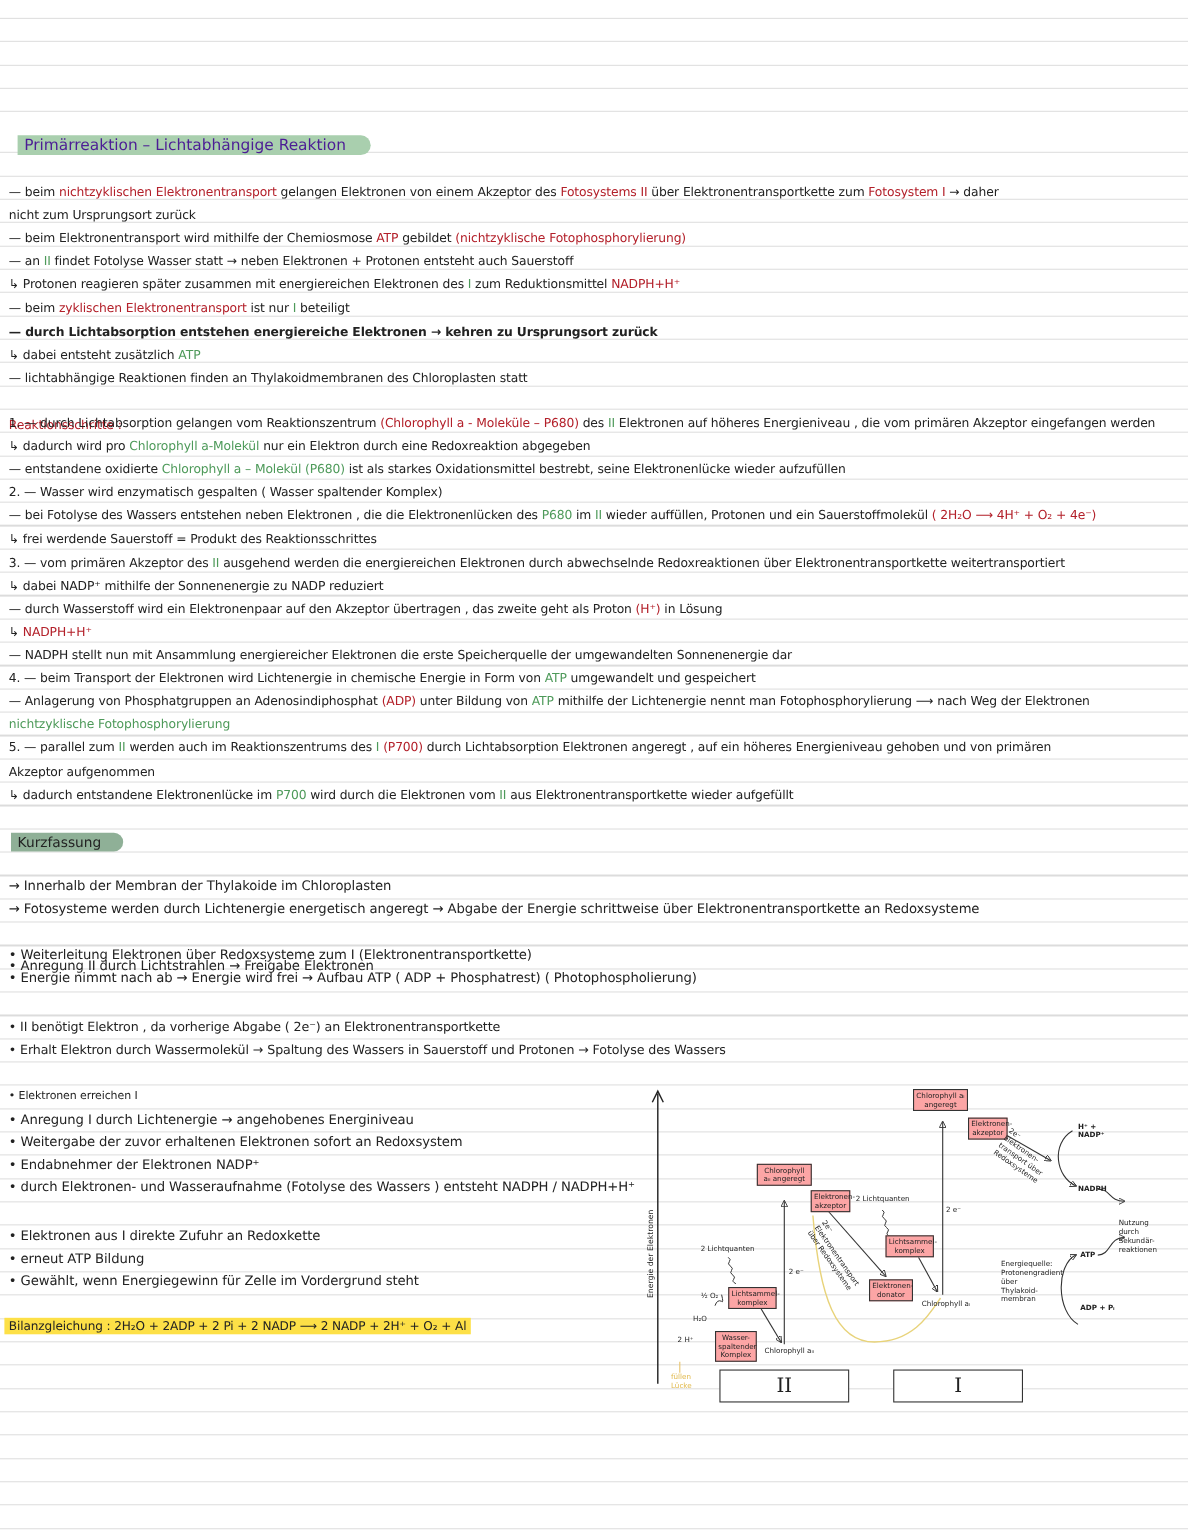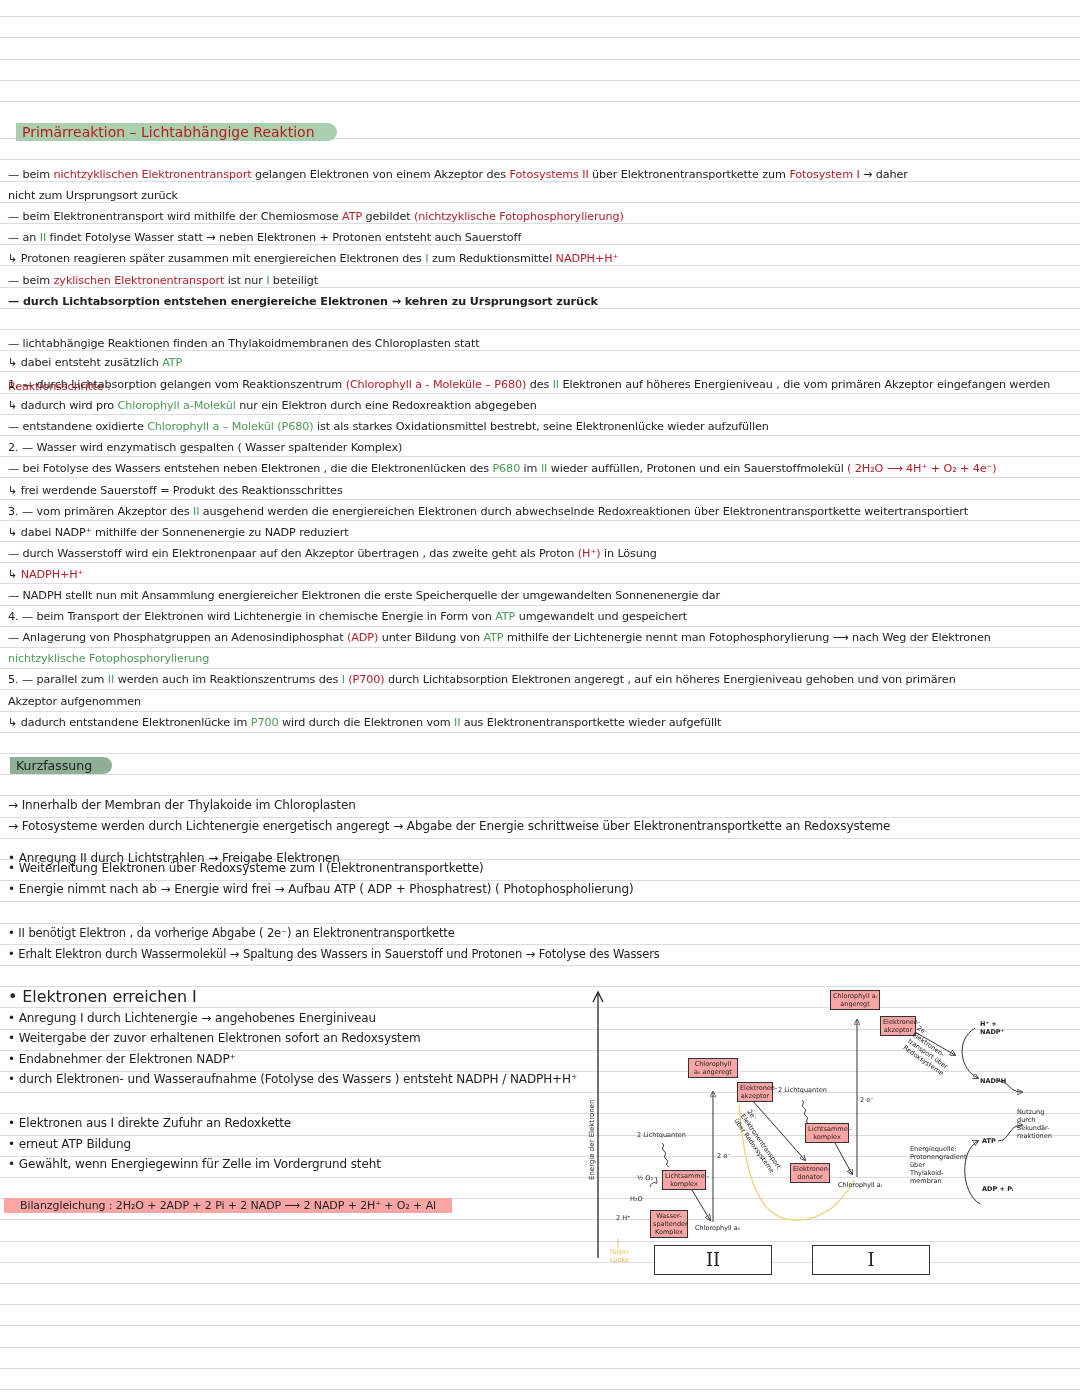--- a/index.html
+++ b/index.html
@@ -5,23 +5,23 @@
   html,body{margin:0;padding:0;}
   body{width:1080px;height:1394px;background:#ffffff;position:relative;overflow:hidden;
        font-family:"DejaVu Sans",sans-serif;color:#222;}
   .ruled{position:absolute;left:0;top:0;width:1080px;height:1394px;
     background-image:repeating-linear-gradient(to bottom,transparent 0,transparent 20.2px,#dcdcdc 20.2px,#dcdcdc 21.2px);
     background-position:0 118px;}
   .page{position:absolute;left:0;top:0;width:1080px;height:1394px;}
   .line{position:absolute;left:8px;white-space:nowrap;font-size:11.2px;line-height:14px;letter-spacing:-0.1px;}
   .red{color:#b3202a;}
   .green{color:#4e9a5a;}
-  .heading{position:absolute;font-size:14px;padding:1px 22px 1px 6px;background:#a9cfae;border-radius:0 10px 10px 0;color:#b91c1c;}
+  .heading{position:absolute;font-size:14px;padding:1px 22px 1px 6px;background:#a9cfae;border-radius:0 10px 10px 0;color:#4c1d95;}
   .heading2{position:absolute;font-size:12.5px;padding:1px 20px 1px 6px;background:#8fb097;border-radius:0 9px 9px 0;color:#222;}
-  .yellow-hl{background:#fca5a5;padding:1px 16px;}
+  .yellow-hl{background:#fde047;padding:1px 4px;}
   .diagram{position:absolute;left:580px;top:980px;width:500px;height:300px;}
   .dbox{position:absolute;border:1.2px solid #333;background:#fca5a5;font-size:6.5px;line-height:8px;text-align:center;padding:1px 2px;}
   .dtext{position:absolute;font-size:6.5px;line-height:8px;white-space:nowrap;}
   .ps{position:absolute;border:1.3px solid #333;background:#fff;font-size:18px;text-align:center;line-height:28px;font-family:"DejaVu Serif",serif;}
   .ylabel{position:absolute;font-size:7px;transform:rotate(-90deg);transform-origin:left top;white-space:nowrap;}
 </style>
 </head>
 <body>
 
 <div class="ruled"></div>
@@ -29,21 +29,21 @@
 <div class="page" id="page">
   <div class="heading" style="left:16px;top:123px;">Primärreaktion – Lichtabhängige Reaktion</div>
   <div id="intro">
       <div class="line" style="top: 168px;"><span>— beim </span><span class="red">nichtzyklischen Elektronentransport</span><span> gelangen Elektronen von einem Akzeptor des </span><span class="red">Fotosystems II</span><span> über Elektronentransportkette zum </span><span class="red">Fotosystem I</span><span> → daher</span></div>
       <div class="line" style="top: 189.1px;"><span>   nicht zum Ursprungsort zurück</span></div>
       <div class="line" style="top: 210.2px;"><span>— beim Elektronentransport wird mithilfe der Chemiosmose </span><span class="red">ATP</span><span> gebildet </span><span class="red">(nichtzyklische Fotophosphorylierung)</span></div>
       <div class="line" style="top: 231.3px;"><span>— an </span><span class="green">II</span><span> findet Fotolyse Wasser statt → neben Elektronen + Protonen entsteht auch Sauerstoff</span></div>
       <div class="line" style="top: 252.4px; text-align: right;"><span>↳ Protonen reagieren später zusammen mit energiereichen Elektronen des </span><span class="green">I</span><span> zum Reduktionsmittel </span><span class="red">NADPH+H⁺</span></div>
       <div class="line" style="top: 273.5px;"><span>— beim </span><span class="red">zyklischen Elektronentransport</span><span> ist nur </span><span class="green">I</span><span> beteiligt</span></div>
       <div class="line" style="top: 294.6px; font-weight: bold;"><span>— durch Lichtabsorption entstehen energiereiche Elektronen → kehren zu Ursprungsort zurück</span></div>
-      <div class="line" style="top: 315.7px; margin-top: 40px;"><span>↳ dabei entsteht zusätzlich </span><span class="green">ATP</span></div>
+      <div class="line" style="top: 315.7px;"><span>↳ dabei entsteht zusätzlich </span><span class="green">ATP</span></div>
       <div class="line" style="top: 336.8px;"><span>— lichtabhängige Reaktionen finden an Thylakoidmembranen des Chloroplasten statt</span></div>
       <div class="line" style="top: 357.9px; margin-top: 22px;"><span class="red">Reaktionsschritte :</span></div>
     </div>
   <div id="steps">
       <div class="line" style="top: 378px;"><span>1. — durch Lichtabsorption gelangen vom Reaktionszentrum </span><span class="red">(Chlorophyll a - Moleküle – P680)</span><span> des </span><span class="green">II</span><span> Elektronen auf höheres Energieniveau , die vom primären Akzeptor eingefangen werden</span></div>
       <div class="line" style="top: 399.1px;"><span>↳ dadurch wird pro </span><span class="green">Chlorophyll a-Molekül</span><span> nur ein Elektron durch eine Redoxreaktion abgegeben</span></div>
       <div class="line" style="top: 420.2px;"><span>— entstandene oxidierte </span><span class="green">Chlorophyll a – Molekül (P680)</span><span> ist als starkes Oxidationsmittel bestrebt, seine Elektronenlücke wieder aufzufüllen</span></div>
       <div class="line" style="top: 441.3px;"><span>2. — Wasser wird enzymatisch gespalten ( Wasser spaltender Komplex)</span></div>
       <div class="line" style="top: 462.4px;"><span>— bei Fotolyse des Wassers entstehen neben Elektronen , die die Elektronenlücken des </span><span class="green">P680</span><span> im </span><span class="green">II</span><span> wieder auffüllen, Protonen und ein Sauerstoffmolekül </span><span class="red">( 2H₂O ⟶ 4H⁺ + O₂ + 4e⁻)</span></div>
       <div class="line" style="top: 483.5px;"><span>↳ frei werdende Sauerstoff = Produkt des Reaktionsschrittes</span></div>
@@ -57,26 +57,26 @@
       <div class="line" style="top: 652.3px;"><span class="green">   nichtzyklische Fotophosphorylierung</span></div>
       <div class="line" style="top: 673.4px;"><span>5. — parallel zum </span><span class="green">II</span><span> werden auch im Reaktionszentrums des </span><span class="green">I</span><span> </span><span class="red">(P700)</span><span> durch Lichtabsorption Elektronen angeregt , auf ein höheres Energieniveau gehoben und von primären</span></div>
       <div class="line" style="top: 694.5px;"><span>      Akzeptor aufgenommen</span></div>
       <div class="line" style="top: 715.6px;"><span>↳ dadurch entstandene Elektronenlücke im </span><span class="green">P700</span><span> wird durch die Elektronen vom </span><span class="green">II</span><span> aus Elektronentransportkette wieder aufgefüllt</span></div>
     </div>
 
   <div class="heading2" style="left:10px;top:757px;">Kurzfassung</div>
   <div id="summary">
       <div class="line" style="top: 798px; font-size: 12px;">→ Innerhalb der Membran der Thylakoide im Chloroplasten</div>
       <div class="line" style="top: 819.1px; font-size: 12px;">→ Fotosysteme werden durch Lichtenergie energetisch angeregt → Abgabe der Energie schrittweise über Elektronentransportkette an Redoxsysteme</div>
-      <div class="line" style="top: 851px; font-size: 12px;">• Anregung II durch Lichtstrahlen → Freigabe Elektronen</div>
+      <div class="line" style="top: 871px; font-size: 12px;">• Anregung II durch Lichtstrahlen → Freigabe Elektronen</div>
       <div class="line" style="top: 861.3px; font-size: 12px;">• Weiterleitung Elektronen über Redoxsysteme zum I (Elektronentransportkette)</div>
       <div class="line" style="top: 882.4px; font-size: 12px;">• Energie nimmt nach ab → Energie wird frei → Aufbau ATP ( ADP + Phosphatrest) ( Photophospholierung)</div>
       <div class="line" style="top: 926px; font-size: 11.5px;">• II benötigt Elektron , da vorherige Abgabe ( 2e⁻) an Elektronentransportkette</div>
       <div class="line" style="top: 947.1px; font-size: 11.5px;">• Erhalt Elektron durch Wassermolekül → Spaltung des Wassers in Sauerstoff und Protonen → Fotolyse des Wassers</div>
-      <div class="line" style="top: 990px; font-size: 16px;">• Elektronen erreichen I</div>
+      <div class="line" style="top: 990px; font-size: 10px;">• Elektronen erreichen I</div>
       <div class="line" style="top: 1010.6px; font-size: 12px;">• Anregung I durch Lichtenergie → angehobenes Energiniveau</div>
       <div class="line" style="top: 1031.2px; font-size: 12px;">• Weitergabe der zuvor erhaltenen Elektronen sofort an Redoxsystem</div>
       <div class="line" style="top: 1051.8px; font-size: 12px;">• Endabnehmer der Elektronen NADP⁺</div>
       <div class="line" style="top: 1072.4px; font-size: 12px;">• durch Elektronen- und Wasseraufnahme (Fotolyse des Wassers ) entsteht NADPH / NADPH+H⁺</div>
       <div class="line" style="top: 1116px; font-size: 12px;">• Elektronen aus I direkte Zufuhr an Redoxkette</div>
       <div class="line" style="top: 1136.6px; font-size: 12px;">• erneut ATP Bildung</div>
       <div class="line" style="top: 1157.2px; font-size: 12px;">• Gewählt, wenn Energiegewinn für Zelle im Vordergrund steht</div>
     </div>
 
   <div class="line" style="left:4px;top:1199px;font-size:11px;">

